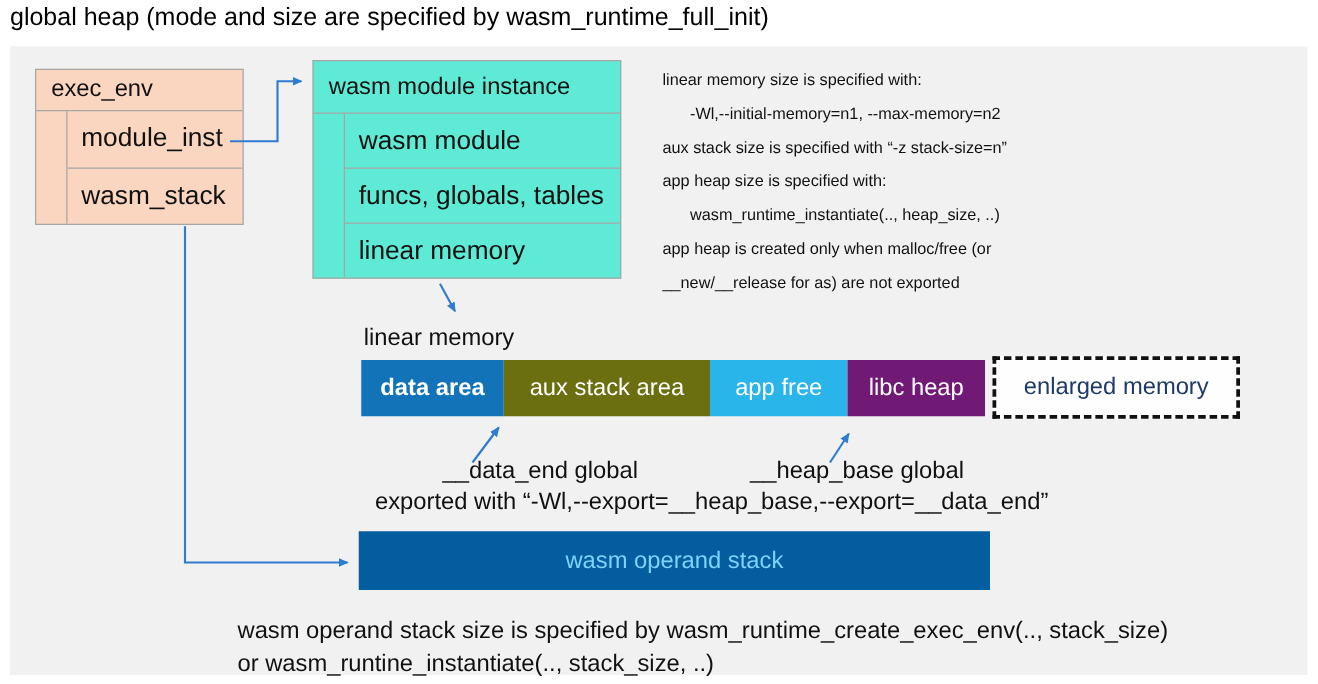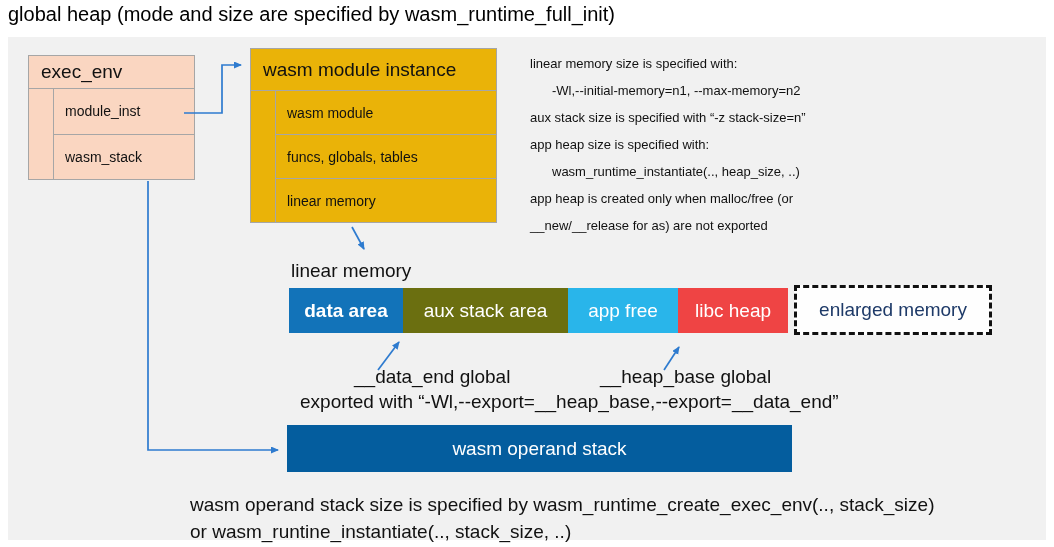--- a/index.html
+++ b/index.html
@@ -4,21 +4,21 @@
 <style>
   html,body { margin:0; padding:0; background:#ffffff; font-family:"Liberation Sans", sans-serif; }
   .canvas { position:relative; width:1054px; height:547px; background:#ffffff; overflow:hidden; color:#111; }
   .title { position:absolute; left:8px; top:3px; font-size:20px; color:#000; white-space:nowrap; }
   .panel { position:absolute; left:8px; top:37px; width:1038px; height:503px; }
 
   .box { position:absolute; border:1px solid #a6a6a6; box-sizing:border-box; display:flex; flex-direction:column; }
   .box-header { display:flex; align-items:center; padding-left:12px; font-size:19px; border-bottom:1px solid #a6a6a6; box-sizing:border-box; }
   .box-body { position:relative; flex:1; display:flex; flex-direction:column; }
   .left-strip { position:absolute; left:0; top:0; bottom:0; width:24px; border-right:1px solid #a6a6a6; }
-  .box-row { margin-left:25px; flex:1; display:flex; align-items:center; padding-left:11px; font-size:14px; box-sizing:border-box; }
+  .box-row { margin-left:25px; flex:1; display:flex; align-items:center; padding-left:11px; font-size:21px; box-sizing:border-box; }
   .box-row + .box-row { border-top:1px solid #a6a6a6; }
 
   .exec { left:28px; top:55px; width:167px; height:125px; }
   .exec .box-header { height:33px; }
   .mod  { left:250px; top:48px; width:247px; height:175px; }
   .mod .box-header { height:42px; }
 
   .notes-right { position:absolute; left:530px; top:50px; width:516px; font-size:13px; line-height:27px; color:#111; }
   .note-line { white-space:nowrap; }
   .note-line.indent { padding-left:22px; }
@@ -58,21 +58,21 @@
 
   <div class="box exec" style="background-color: rgb(250, 214, 193);">
     <div class="box-header">exec_env</div>
     <div class="box-body">
       <div class="left-strip"></div>
       <div class="box-row">module_inst</div>
       <div class="box-row">wasm_stack</div>
     </div>
   </div>
 
-  <div class="box mod" style="background-color: #eab308;">
+  <div class="box mod" style="background-color: #5eead4;">
     <div class="box-header">wasm module instance</div>
     <div class="box-body">
       <div class="left-strip"></div>
       <div class="box-row">wasm module</div>
       <div class="box-row">funcs, globals, tables</div>
       <div class="box-row">linear memory</div>
     </div>
   </div>
 
   <div class="notes-right">
@@ -84,29 +84,29 @@
     <div class="note-line">app heap is created only when malloc/free (or</div>
     <div class="note-line">__new/__release for as) are not exported</div>
   </div>
 
   <div class="lm-label">linear memory</div>
 
   <div class="membar">
     <div class="seg seg-data" style="background-color: rgb(18, 115, 185); color: rgb(255, 255, 255);">data area</div>
     <div class="seg seg-aux" style="background-color: rgb(107, 111, 16); color: rgb(255, 255, 255);">aux stack area</div>
     <div class="seg seg-app" style="background-color: rgb(41, 181, 234); color: rgb(255, 255, 255);">app free</div>
-    <div class="seg seg-libc" style="background-color: #ef4444; color: rgb(255, 255, 255);">libc heap</div>
+    <div class="seg seg-libc" style="background-color: #701a75; color: rgb(255, 255, 255);">libc heap</div>
   </div>
   <div class="enlarged" style="background-color: rgb(254, 254, 254); color: rgb(30, 58, 104);">enlarged memory</div>
 
   <div class="ann ann-data-end">__data_end global</div>
   <div class="ann ann-heap-base">__heap_base global</div>
   <div class="ann ann-exported">exported with “-Wl,--export=__heap_base,--export=__data_end”</div>
 
-  <div class="operand" style="background-color: rgb(4, 93, 158); color: #ffffff;">wasm operand stack</div>
+  <div class="operand" style="background-color: rgb(4, 93, 158); color: #7dd3fc;">wasm operand stack</div>
 
   <div class="notes-bottom">
     <div class="note-line">wasm operand stack size is specified by wasm_runtime_create_exec_env(.., stack_size)</div>
     <div class="note-line">or wasm_runtine_instantiate(.., stack_size, ..)</div>
   </div>
 
   <svg class="arrows" viewBox="0 0 1054 547" xmlns="http://www.w3.org/2000/svg">
     <defs>
       <marker id="ah" markerWidth="9" markerHeight="8" refX="7" refY="3.5" orient="auto" markerUnits="userSpaceOnUse">
         <path d="M0,0 L8,3.5 L0,7 Z" style="fill:var(--arrow,#2e7bcf)"></path>

